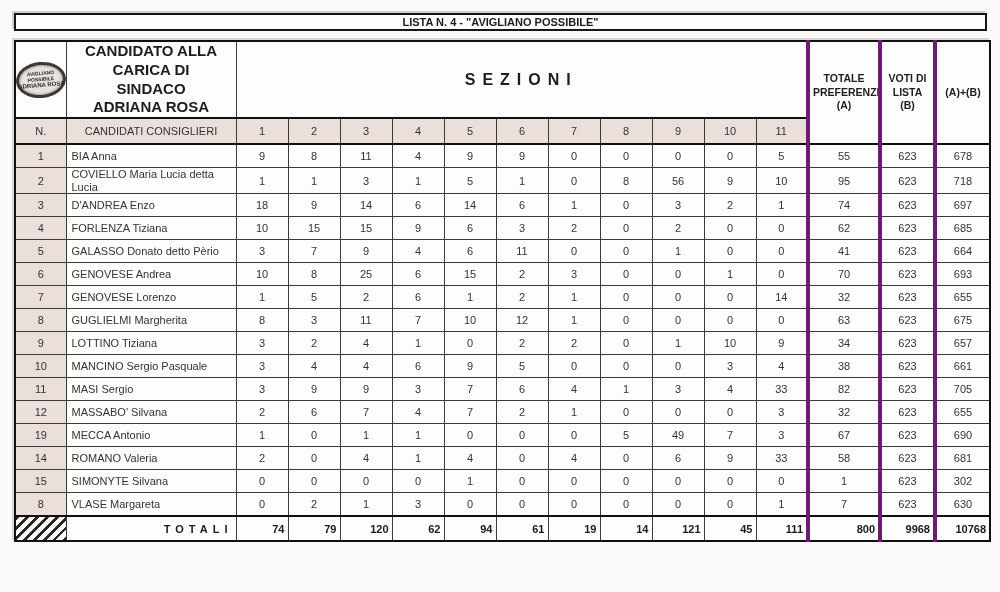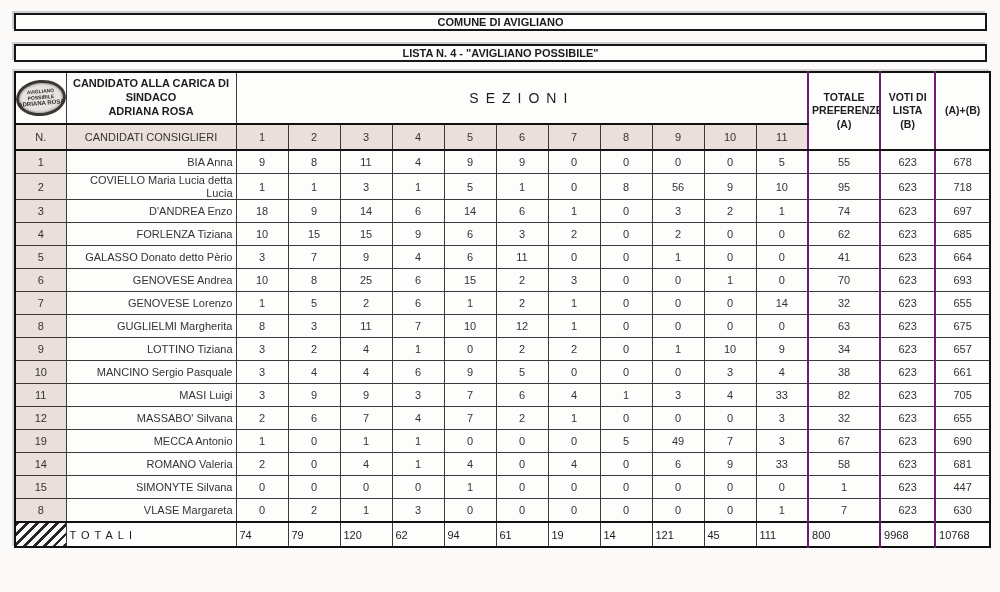--- a/index.html
+++ b/index.html
@@ -33,47 +33,47 @@
     box-shadow:-2px -2px 0 0 rgba(110,110,110,0.25);
   }
   th,td{
     border:1px solid #3a3a3a;
     padding:0 3px;
     overflow:hidden;
     font-size:11px;
     vertical-align:middle;
   }
   .shade{background:#eadfdb;}
-  .thick-l{border-left:2px solid #701a75;}
+  .thick-l{border-left:4px solid #701a75;}
 
   
   tr.hr1 th{border-bottom:2px solid #101010;height:50px;}
   .logo-cell{width:51px;}
-  .mayor-cell span{display:block;text-align:center;font-weight:bold;font-size:11px;line-height:1.25;color:#1d1d1d;}
-  .sezioni-cell{text-align:center;font-weight:normal;font-size:14px;letter-spacing:7px;color:#1d1d1d;}
+  .mayor-cell span{display:block;text-align:center;font-weight:bold;font-size:15px;line-height:1.25;color:#1d1d1d;}
+  .sezioni-cell{text-align:center;font-weight:bold;font-size:16px;letter-spacing:7px;color:#1d1d1d;}
   .tot-head span{display:block;text-align:center;font-weight:bold;font-size:10.5px;line-height:1.3;color:#1d1d1d;}
   th[rowspan]{border-bottom:2px solid #101010;}
 
   
   tr.hr2 th{
     height:24px;font-weight:normal;text-align:center;
     font-size:11px;color:#333;
     border-bottom:2px solid #101010;
   }
 
   
   tbody td{height:22px;color:#333;}
   tbody td.num{text-align:center;}
-  tbody td.name{text-align:right;padding-left:5px;line-height:1.15;}
+  tbody td.name{text-align:left;padding-left:5px;line-height:1.15;}
   tbody td.val{text-align:center;}
 
   
   tfoot td{
     border-top:2px solid #101010;
-    height:23px;font-weight:normal;color:#1b1b1b;text-align:left;
+    height:23px;font-weight:bold;color:#1b1b1b;text-align:right;
   }
   .hatch{
     background:repeating-linear-gradient(135deg,#262626 0 2.5px,#fbfaf8 2.5px 7px);
   }
   .tot-label{letter-spacing:5px;font-size:11px;}
 
   
   .logo-wrap{display:flex;justify-content:center;align-items:center;}
   .logo-oval{
     width:44px;height:30px;
@@ -84,23 +84,20 @@
     box-shadow:inset 0 0 3px rgba(40,40,40,.7);
   }
   .logo-oval span{display:block;font-size:5px;font-weight:bold;line-height:1.2;color:#2f2b29;white-space:nowrap;}
   .logo-oval .rosa{font-size:6px;}
 </style>
 </head>
 <body>
 
 <div class="page">
 
-  <div class="title-bar">
-    <span>COMUNE DI AVIGLIANO</span>
-  </div>
   <div class="title-bar last">
     <span>LISTA N. 4 - "AVIGLIANO POSSIBILE"</span>
   </div>
 
   <table>
     <colgroup>
       <col style="width:51px">
         <col style="width:170px">
       <col style="width:52px">
         <col style="width:52px">
@@ -340,21 +337,21 @@
           <td class="val">0</td>
           <td class="val">0</td>
           <td class="val">3</td>
           <td class="val">4</td>
           <td class="val thick-l">38</td>
           <td class="val thick-l">623</td>
           <td class="val thick-l">661</td>
         </tr>
         <tr>
           <td class="shade num">11</td>
-          <td class="name">MASI Luigi</td>
+          <td class="name">MASI Sergio</td>
           <td class="val">3</td>
           <td class="val">9</td>
           <td class="val">9</td>
           <td class="val">3</td>
           <td class="val">7</td>
           <td class="val">6</td>
           <td class="val">4</td>
           <td class="val">1</td>
           <td class="val">3</td>
           <td class="val">4</td>
@@ -426,21 +423,21 @@
           <td class="val">0</td>
           <td class="val">1</td>
           <td class="val">0</td>
           <td class="val">0</td>
           <td class="val">0</td>
           <td class="val">0</td>
           <td class="val">0</td>
           <td class="val">0</td>
           <td class="val thick-l">1</td>
           <td class="val thick-l">623</td>
-          <td class="val thick-l">447</td>
+          <td class="val thick-l">302</td>
         </tr>
         <tr>
           <td class="shade num">8</td>
           <td class="name">VLASE Margareta</td>
           <td class="val">0</td>
           <td class="val">2</td>
           <td class="val">1</td>
           <td class="val">3</td>
           <td class="val">0</td>
           <td class="val">0</td>

